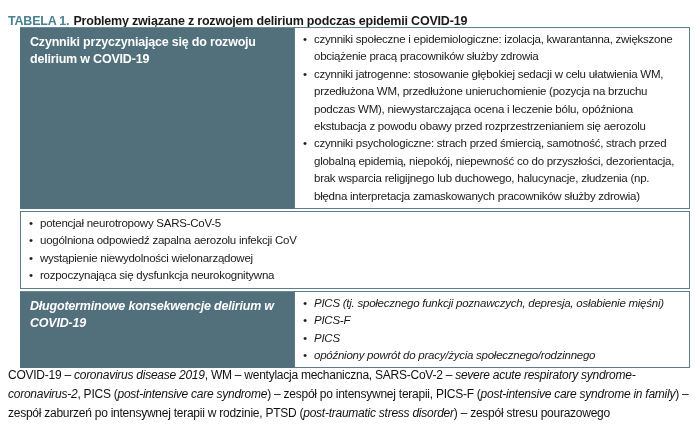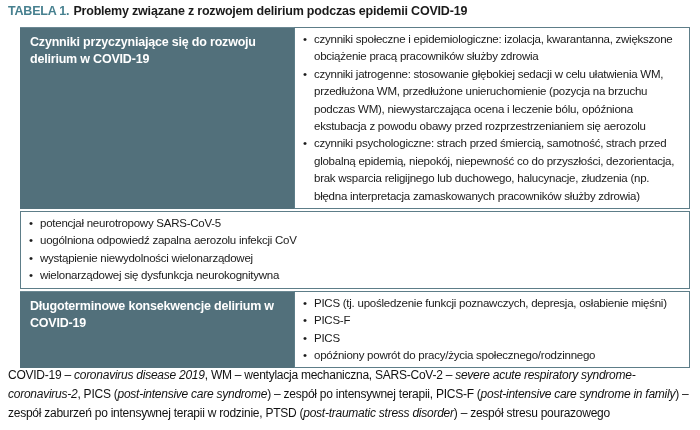--- a/index.html
+++ b/index.html
@@ -14,21 +14,21 @@
   }
   .page {
     position: relative;
     width: 700px;
     height: 430px;
     background: #ffffff;
   }
   .title {
     position: absolute;
     left: 8px;
-    top: 4px;
+    top: 14px;
     font-size: 12.5px;
     font-weight: bold;
     letter-spacing: -0.2px;
     white-space: nowrap;
   }
   .title .tab-label {
     color: #47808f;
     margin-right: 4px;
   }
   .table {
@@ -39,21 +39,21 @@
     display: flex;
     flex-direction: column;
     gap: 2px;
   }
   .row {
     display: flex;
     align-items: stretch;
   }
   .row:nth-child(1) { min-height: 180px; }
   .row:nth-child(2) { min-height: 75px; }
-  .row:nth-child(3) { min-height: 69px; }
+  .row:nth-child(3) { min-height: 69px; font-style: italic; }
   .cell-header {
     width: 274px;
     flex: 0 0 274px;
     background: #52707b;
     color: #ffffff;
     font-weight: bold;
     font-size: 12.5px;
     line-height: 17px;
     letter-spacing: -0.2px;
     padding: 6px 12px 6px 10px;
@@ -142,33 +142,33 @@
             <li>
               <span class="bullet">•</span>
               <span class="btext">uogólniona odpowiedź zapalna aerozolu infekcji CoV</span>
             </li>
             <li>
               <span class="bullet">•</span>
               <span class="btext">wystąpienie niewydolności wielonarządowej</span>
             </li>
             <li>
               <span class="bullet">•</span>
-              <span class="btext">wielonarządowej się dysfunkcja neurokognitywna</span>
+              <span class="btext">rozpoczynająca się dysfunkcja neurokognitywna</span>
             </li>
           </ul>
       </div>
     </div>
 
     <div class="row">
       <div class="cell-header">Długoterminowe konsekwencje delirium w COVID-19</div>
       <div class="cell-content">
         <ul class="bullets">
             <li>
               <span class="bullet">•</span>
-              <span class="btext">PICS (tj. upośledzenie funkcji poznawczych, depresja, osłabienie mięśni)</span>
+              <span class="btext">PICS (tj. społecznego funkcji poznawczych, depresja, osłabienie mięśni)</span>
             </li>
             <li>
               <span class="bullet">•</span>
               <span class="btext">PICS-F</span>
             </li>
             <li>
               <span class="bullet">•</span>
               <span class="btext">PICS</span>
             </li>
             <li>

